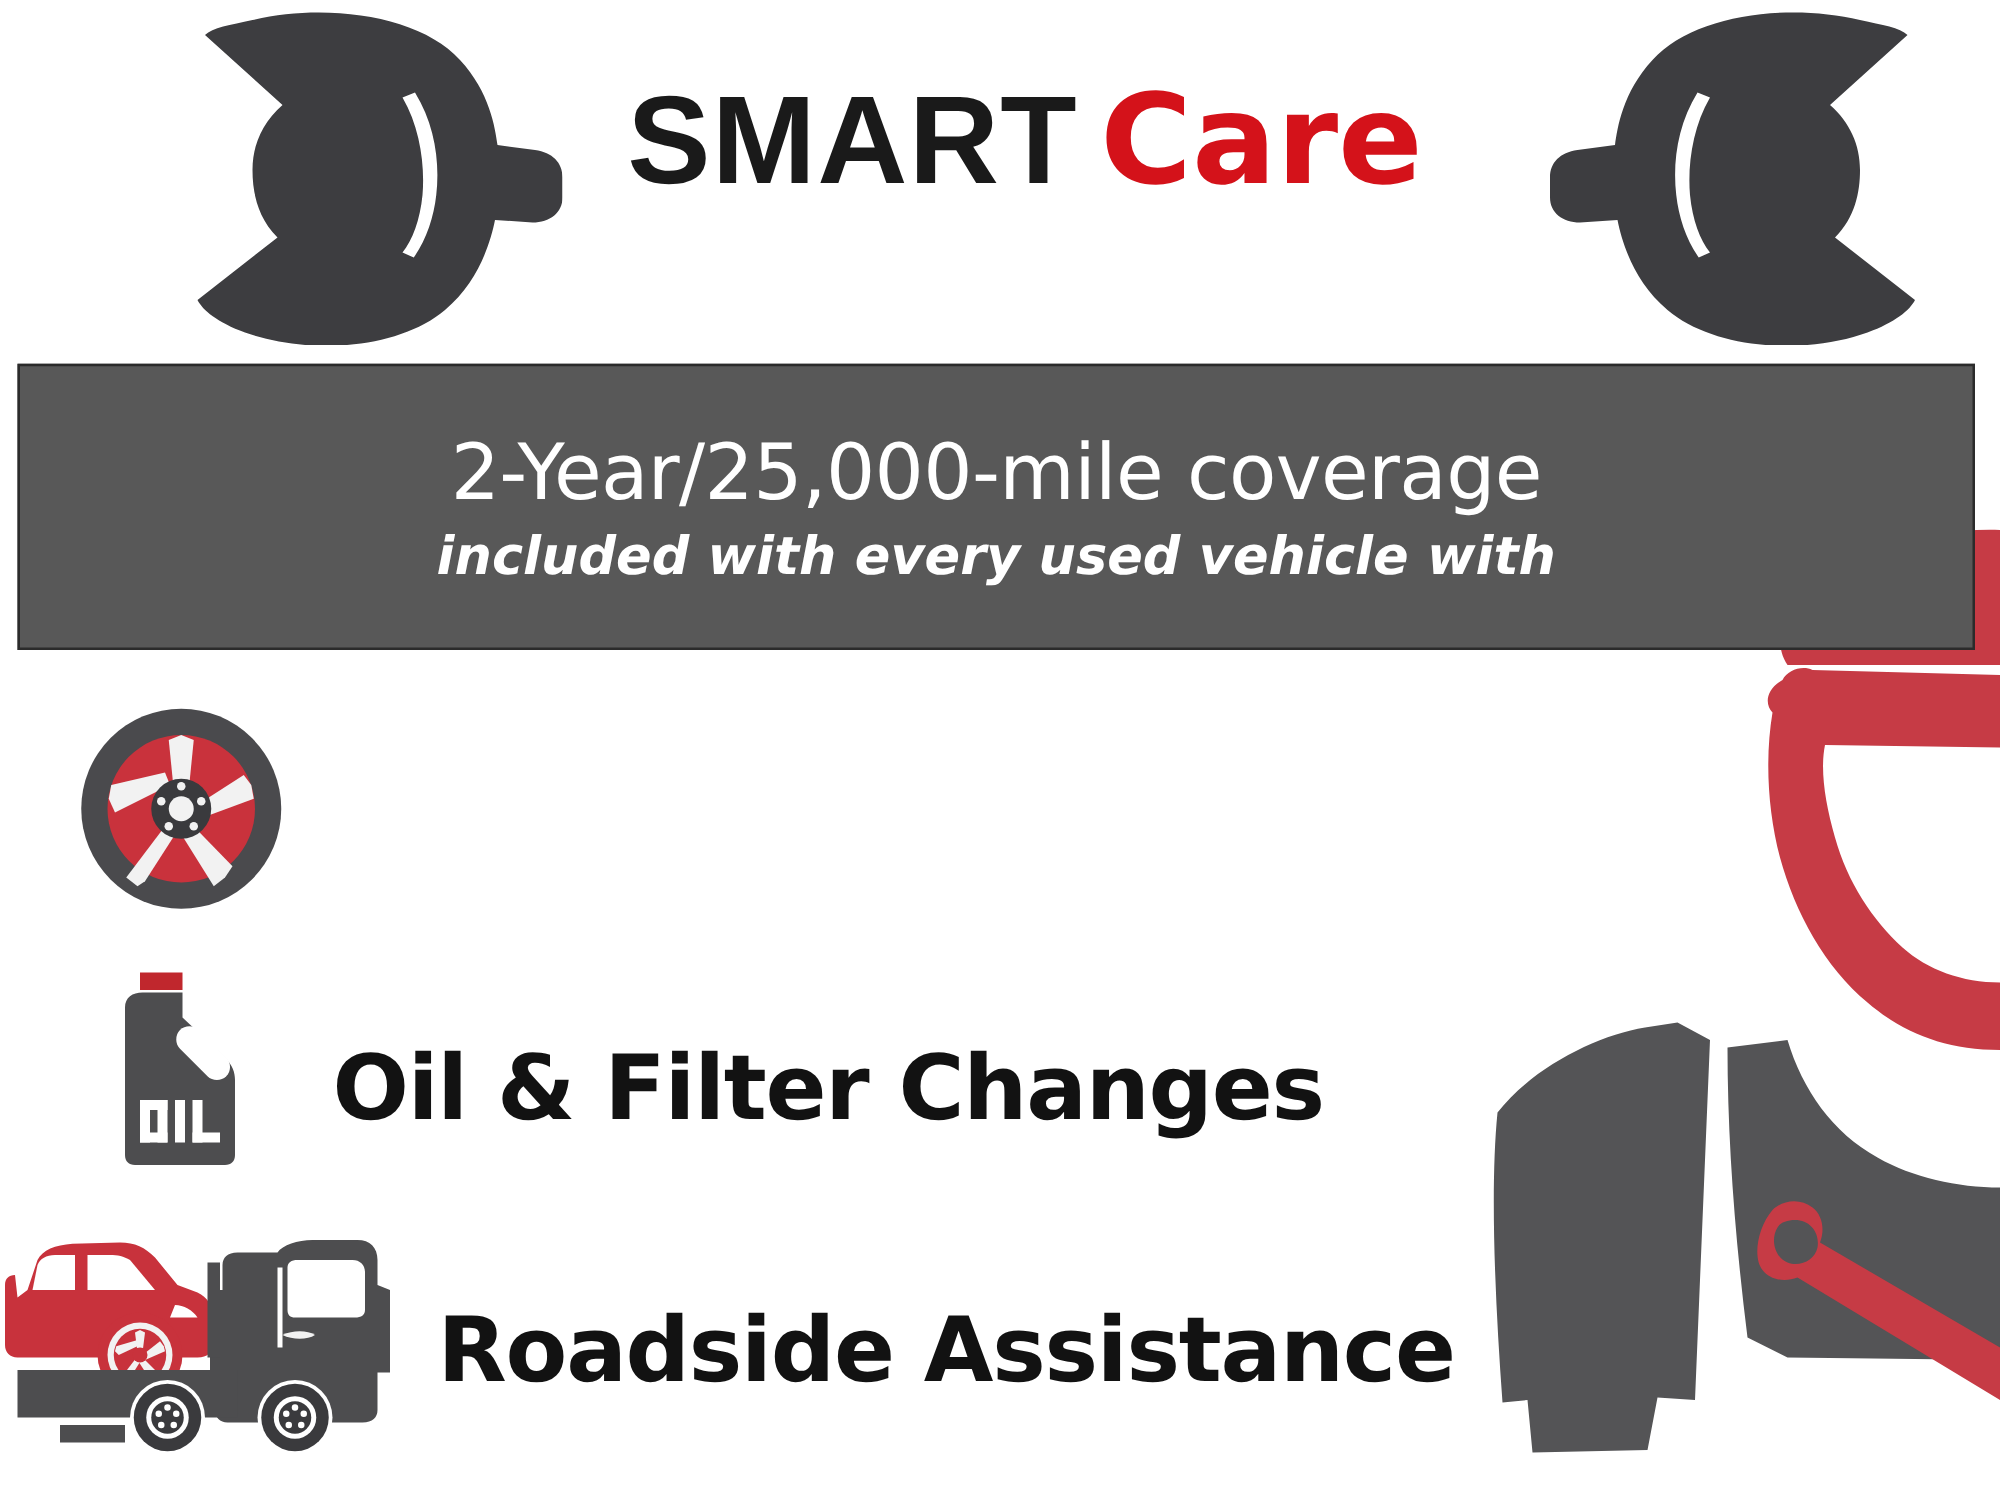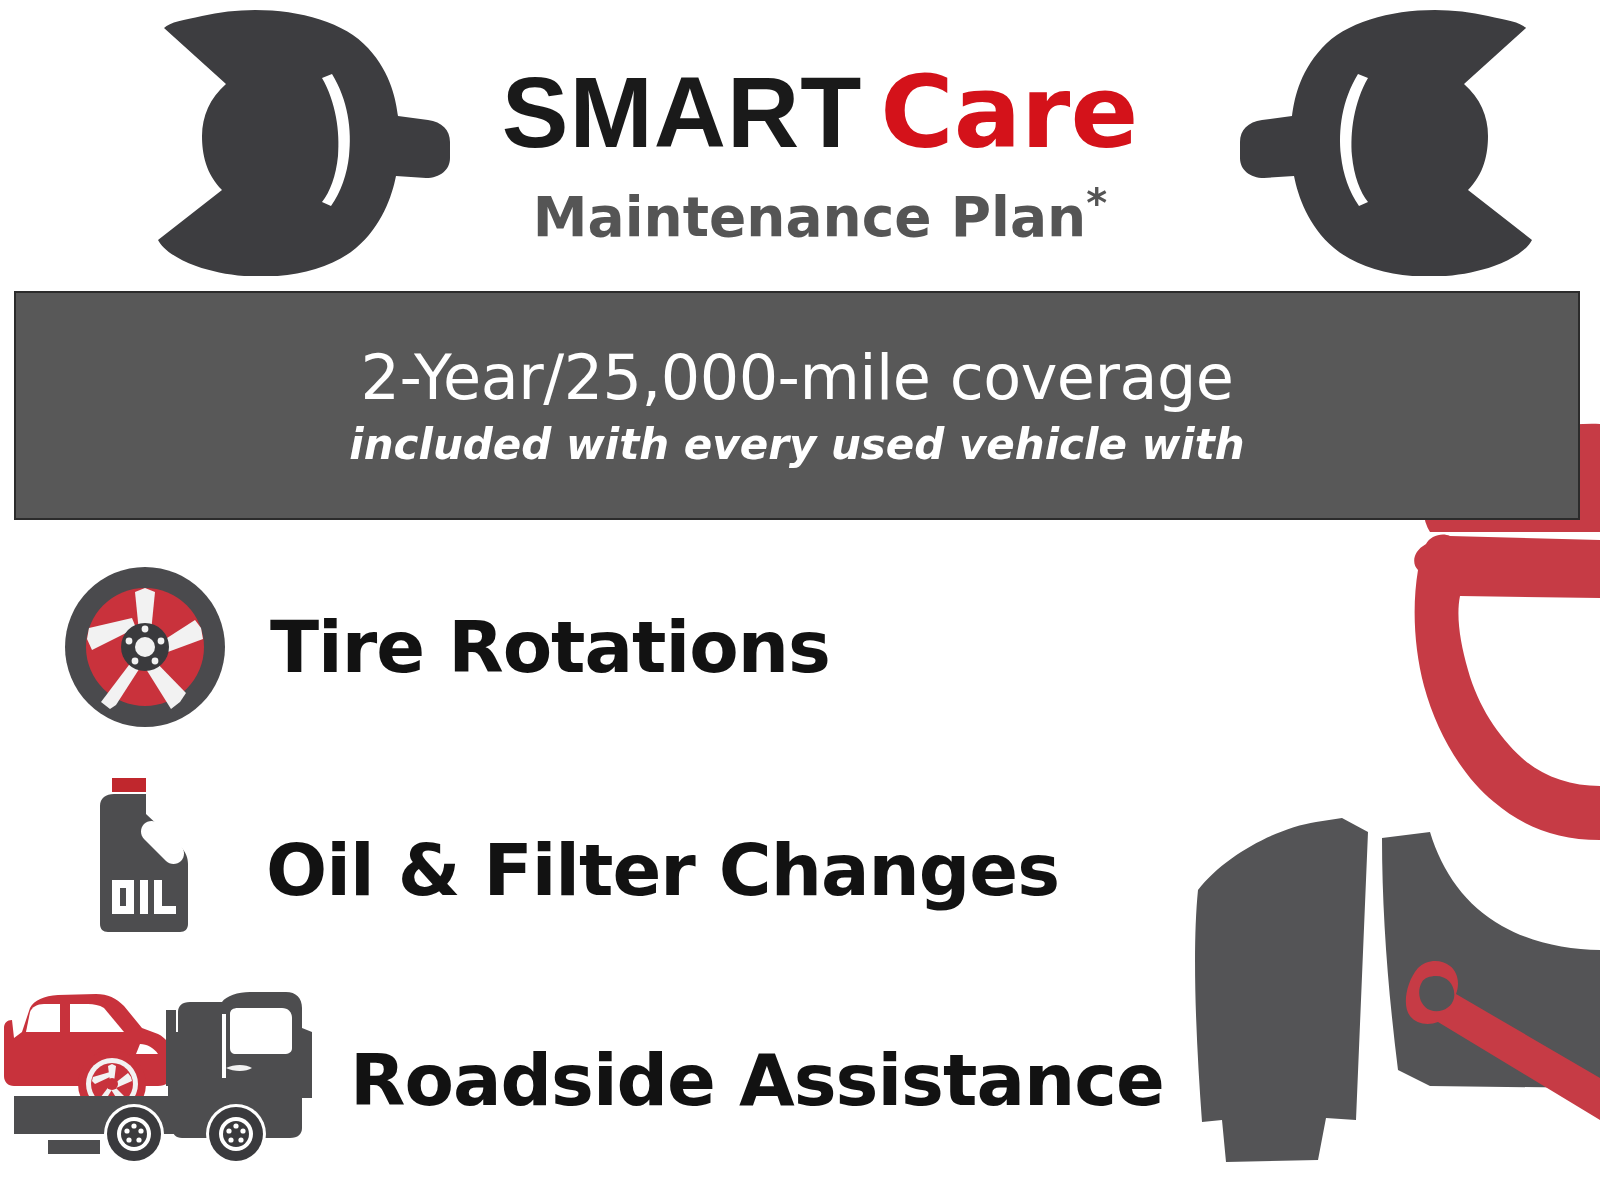--- a/index.html
+++ b/index.html
@@ -180,23 +180,20 @@
           C92 108 100 90 116 76 L54 20 C60 14 74 12 92 8 Z"></path>
         <path fill="#FFFFFF" d="M212 70 C226 94 230 124 228 148 C226 168 220 184 212 194
           L221 198 C231 184 237 166 239 148 C242 122 238 92 222 66 Z"></path>
       </g>
     </svg>
 
     <div id="logo-text-block">
       <div id="brand-line">
         <span id="brand-smart">SMART</span><span id="brand-care">Care</span>
       </div>
-      <div id="brand-subtitle">
-        <span>Maintenance Plan</span><span class="asterisk">*</span>
-      </div>
     </div>
   </div>
 
   <svg id="mechanic" viewBox="0 0 470 780" aria-hidden="true">
 
     <path fill="#C63B45" d="M300 70 C340 22 410 2 470 4 L470 112 L300 112
       C292 100 292 84 300 70 Z"></path>
     <path fill="#C63B45" d="M296 124 C300 116 312 112 320 116 L470 120 L470 178
       L330 176 C326 196 330 222 338 250 C348 286 368 316 392 338
       C412 356 440 366 470 366 L470 420 C426 420 392 406 364 382
@@ -238,21 +235,20 @@
         <circle cx="85" cy="85" r="24" fill="#3A3A3D"></circle>
         <circle cx="85" cy="85" r="10" fill="#F2F2F2"></circle>
         <g fill="#F2F2F2">
           <circle cx="85" cy="67" r="3.4"></circle>
           <circle cx="101" cy="79" r="3.4"></circle>
           <circle cx="95" cy="99" r="3.4"></circle>
           <circle cx="75" cy="99" r="3.4"></circle>
           <circle cx="69" cy="79" r="3.4"></circle>
         </g>
       </svg>
-      <div class="feature-label">Tire Rotations</div>
     </div>
 
     <div class="feature-row" id="feature-row-1">
       <svg class="feature-icon" viewBox="0 0 120 160" aria-hidden="true">
         <rect x="24" y="6" width="34" height="14" fill="#C0272D"></rect>
         <path fill="#4D4D4F" d="M12 34 C12 26 18 22 26 22 L58 22 L58 42 L92 74
           C98 80 100 86 100 92 L100 152 C100 157 97 160 92 160
           L20 160 C15 160 12 157 12 152 Z"></path>
         <path fill="#FFFFFF" d="M56 52 C60 48 67 48 71 52 L93 74 C97 78 97 85 93 89
           C89 93 82 93 78 89 L56 67 C52 63 52 56 56 52 Z"></path>

